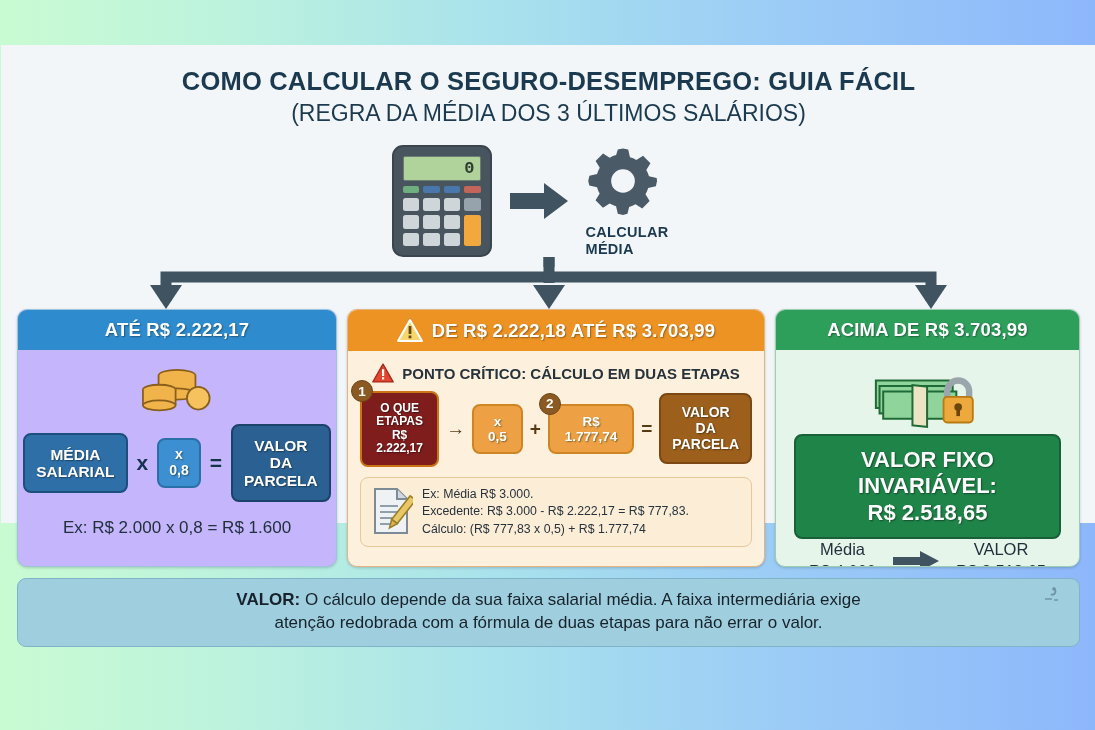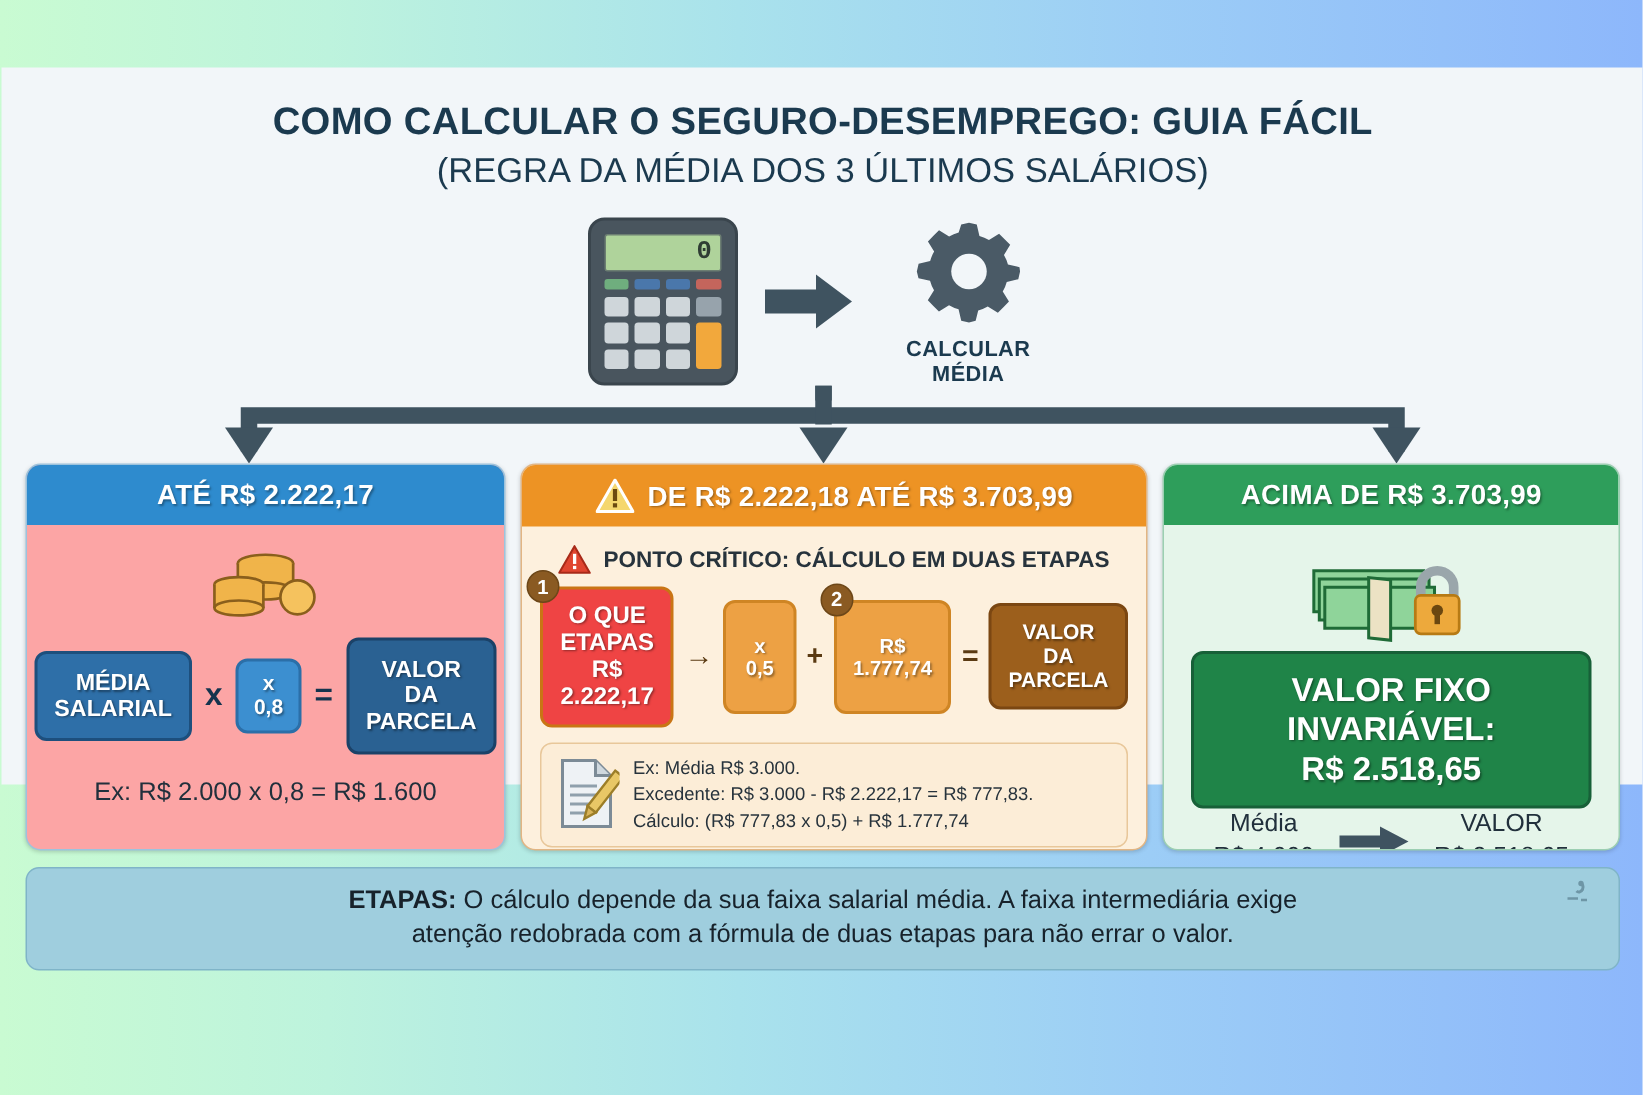--- a/index.html
+++ b/index.html
@@ -60,39 +60,39 @@
     padding: 4px 6px;
   }
   .slip:nth-child(1) { left: 0;  top: 0; }
   .slip:nth-child(2) { left: 14px; top: 26px; }
   .slip:nth-child(3) { left: 28px; top: 52px; }
   .slip-t { font-size: 13.5px; font-weight: bold; color: #2d3b45; }
   .slip-bar { margin-top: 3px; height: 9px; background: #a8cdea; border: 1px solid #7e97ad; }
   .slip-line { margin-top: 4px; height: 2px; width: 58%; background: #6d7b86; }
 
   .bigarrow { font-size: 0; }
-  .gearwrap { text-align: center; width: 120px; }
+  .gearwrap { text-align: left; width: 120px; }
   .gear-label {
     margin-top: 2px; font-size: 14.5px; font-weight: bold; color: #1b3a4f;
     line-height: 1.15; letter-spacing: .3px;
   }
 
   
   .connector { height: 52px; margin-top: -4px; }
 
   
   .cards {
     display: flex; gap: 10px; padding: 0 16px; align-items: stretch;
     height: 258px;
   }
   .card {
     border-radius: 10px; overflow: hidden; display: flex; flex-direction: column;
     box-shadow: 0 1px 3px rgba(0,0,0,.18);
   }
-  .card.blue   { width: 320px; border: 1.5px solid #9dc3dd; background: #fca5a5; }
+  .card.blue   { width: 320px; border: 1.5px solid #9dc3dd; background: #c4b5fd; }
   .card.orange { flex: 1;      border: 1.5px solid #e2b583; background: #fdf0dd; }
   .card.green  { width: 305px; border: 1.5px solid #9ccfb2; background: #e5f5ea; }
 
   .card-head {
     text-align: center; font-weight: bold; color: #ffffff;
     font-size: 18.5px; padding: 9px 6px; letter-spacing: .2px;
     text-shadow: 1px 1px 1.5px rgba(0,0,0,.35);
   }
   .card.blue   .card-head { background: #2e8bce; }
   .card.orange .card-head { background: #ed9324; display: flex; align-items: center; justify-content: center; gap: 9px; }
@@ -119,22 +119,22 @@
     font-size: 15px; font-weight: bold; color: #27333c; margin: 2px 0 8px;
   }
   .steprow { display: flex; align-items: center; gap: 7px; margin-bottom: 10px; }
   .stepwrap { position: relative; }
   .badge {
     position: absolute; left: -9px; top: -11px; width: 22px; height: 22px;
     border-radius: 50%; background: #8a5a22; color: #fff; font-size: 13.5px;
     font-weight: bold; display: flex; align-items: center; justify-content: center;
     border: 1.5px solid #6d4718; z-index: 2;
   }
-  .pill.or-md { background: #ef4444; border: 2px solid #c97515; padding: 9px 10px; font-size: 16px; }
-  .pill.or-sm { background: #eda144; border: 2px solid #cf8524; padding: 21px 10px; font-size: 13.5px; }
+  .pill.or-md { background: #7f1d1d; border: 2px solid #c97515; padding: 9px 10px; font-size: 12px; }
+  .pill.or-sm { background: #eda144; border: 2px solid #cf8524; padding: 8px 10px; font-size: 13.5px; }
   .pill.or-dk { background: #9c5f1c; border: 2px solid #7b4712; padding: 10px 11px; font-size: 14px; }
   .op-or { font-size: 19px; font-weight: bold; color: #5a3a12; }
 
   .exbox {
     display: flex; gap: 9px; align-items: flex-start;
     background: #fcedd7; border: 1.5px solid #e8c79a; border-radius: 8px;
     padding: 8px 10px; width: 100%;
   }
   .exbox-txt { font-size: 12.3px; color: #27333c; line-height: 1.42; }
 
@@ -367,21 +367,21 @@
           <div class="gf-col">
             <div>VALOR</div>
             <div>R$ 2.518,65</div>
           </div>
         </div>
       </div>
     </div>
   </div>
 
   <div class="summary">
-    <b>ETAPAS:</b><span> O cálculo depende da sua faixa salarial média. A faixa intermediária exige</span><br>
+    <b>VALOR:</b><span> O cálculo depende da sua faixa salarial média. A faixa intermediária exige</span><br>
     <span>atenção redobrada com a fórmula de duas etapas para não errar o valor.</span>
     <span class="watermark">
       <svg width="26" height="24" viewBox="0 0 26 24">
         <path d="M14 3 c2 1 3 3 2 5 c-1 2-3 2-4 1" fill="none" stroke="#2b4a5a" stroke-width="2"></path>
         <path d="M6 14 h7 M15 15 h4" stroke="#2b4a5a" stroke-width="1.6"></path>
         <circle cx="15" cy="4" r="1.8" fill="#2b4a5a"></circle>
       </svg>
     </span>
   </div>
 

